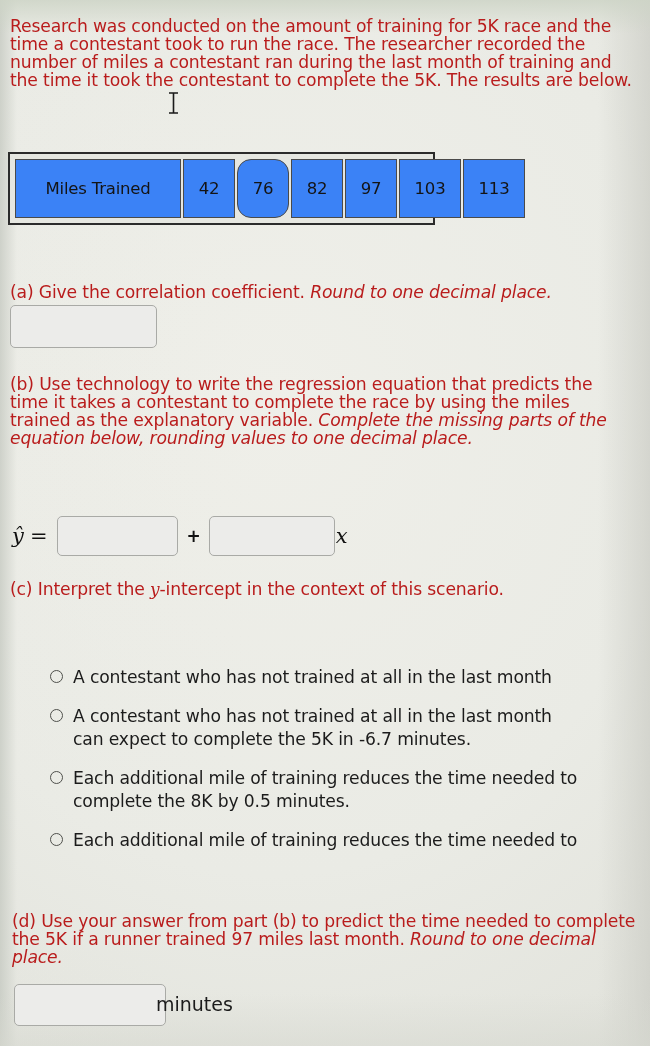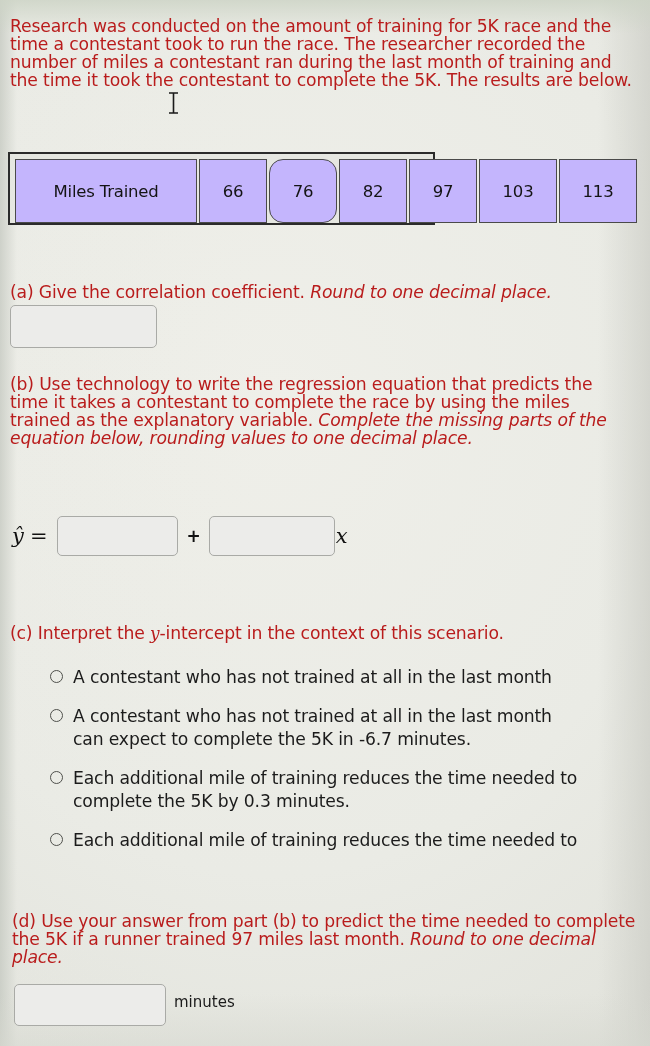--- a/index.html
+++ b/index.html
@@ -63,22 +63,22 @@
     width: 100%;
     height: 100%;
     table-layout: fixed;
   }
   #data-table td {
     border: 1.5px solid #4a4a4a;
     text-align: center;
     vertical-align: middle;
     font-size: 16.5px;
     color: #141414;
-    background: #c4b5fd;
-    padding: 16px;
+    background: #3b82f6;
+    padding: 8px;
     height: 30px;
     letter-spacing: -0.2px;
   }
   td.rowlabel {
     width: 148px;
   }
   td.v0 { width: 34px; }
   td.v1 { width: 34px; border-radius: 14px; }
   td.v2 { width: 34px; }
   td.v3 { width: 34px; }
@@ -102,23 +102,23 @@
   }
   #box-d {
     position: absolute;
     left: 14px;
     top: 984px;
     width: 152px;
     height: 42px;
   }
   #minutes-label {
     position: absolute;
-    left: 174px;
+    left: 156px;
     top: 993px;
-    font-size: 15px;
+    font-size: 19px;
     color: #1b1b1b;
   }
 
   
   #equation {
     position: absolute;
     left: 12px;
     top: 512px;
     height: 48px;
     display: flex;
@@ -209,21 +209,21 @@
 
 <div id="content">
 
   <div class="para" style="left:10px; top:17px; width:628px;">Research was conducted on the amount of training for 5K race and the time a contestant took to run the race. The researcher recorded the number of miles a contestant ran during the last month of training and the time it took the contestant to complete the 5K. The results are below.</div>
 
   <div id="data-table">
     <table>
       <tbody>
           <tr>
         <td class="rowlabel">Miles Trained</td>
-        <td class="v0">66</td>
+        <td class="v0">42</td>
         <td class="v1">76</td>
         <td class="v2">82</td>
         <td class="v3">97</td>
         <td class="v4">103</td>
         <td class="v5">113</td>
       </tr>
     </tbody>
       </table>
   </div>
 
@@ -235,39 +235,39 @@
 
   <div id="equation">
     <span id="eq-lhs">ŷ</span>
     <span id="eq-equals">=</span>
     <input id="box-b1" class="ansbox" type="text" value="" style="">
     <span id="eq-plus">+</span>
     <input id="box-b2" class="ansbox" type="text" value="" style="">
     <span id="eq-x">x</span>
   </div>
 
-  <div class="para" style="left:10px; top:580px; width:630px;margin-top:44px;"><span>(c) Interpret the </span><span class="mathvar">y</span><span>-intercept in the context of this scenario.</span></div>
+  <div class="para" style="left:10px; top:580px; width:630px;"><span>(c) Interpret the </span><span class="mathvar">y</span><span>-intercept in the context of this scenario.</span></div>
 
   <div id="options">
 
     <div class="option">
       <span class="radio"></span>
       <span>A contestant who has not trained at all in the last month</span>
     </div>
 
     <div class="option">
       <span class="radio"></span>
       <span>A contestant who has not trained at all in the last month</span>
       <span class="opt-l2">can expect to complete the 5K in -6.7 minutes.</span>
     </div>
 
     <div class="option">
       <span class="radio"></span>
       <span>Each additional mile of training reduces the time needed to</span>
-      <span class="opt-l2">complete the 5K by 0.3 minutes.</span>
+      <span class="opt-l2">complete the 8K by 0.5 minutes.</span>
     </div>
 
     <div class="option">
       <span class="radio"></span>
       <span>Each additional mile of training reduces the time needed to</span>
     </div>
 
   </div>
 
   <div class="para" style="left:12px; top:912px; width:626px;"><span>(d) Use your answer from part (b) to predict the time needed to complete the 5K if a runner trained 97 miles last month. </span><span class="ital">Round to one decimal place.</span></div>

